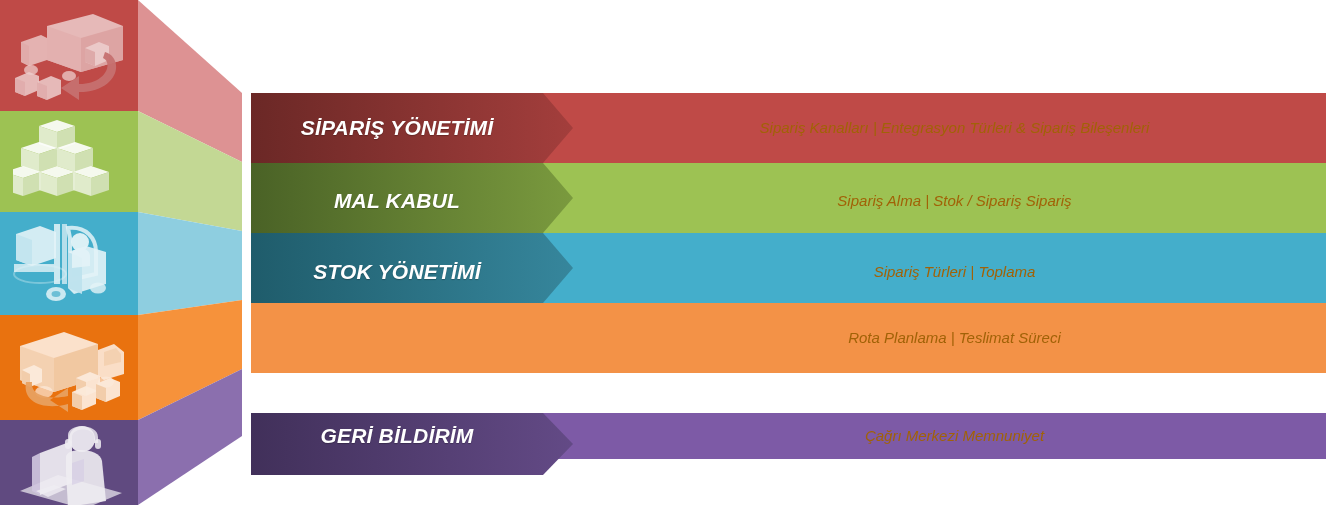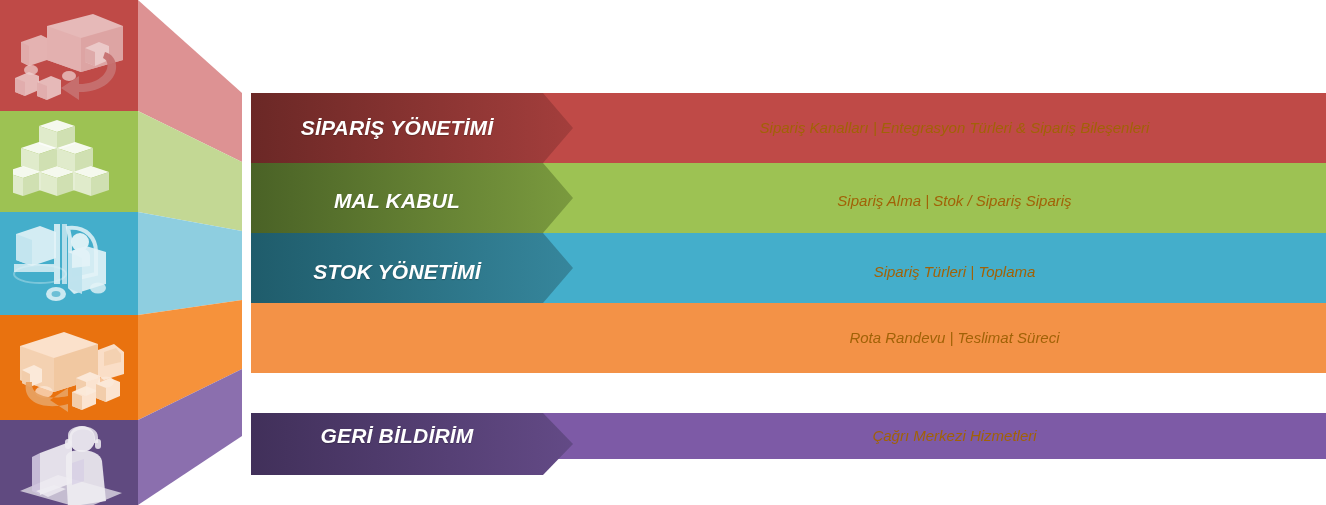--- a/index.html
+++ b/index.html
@@ -229,40 +229,40 @@
         <div>
             <span>Sipariş Türleri | Toplama</span>
           </div>
       </div>
     </div>
 
     <div class="bar" style="top:303px;height:70px;">
       <div class="bar-bg" style="background:#F39247;"></div>
       <div class="bar-desc">
         <div>
-            <span>Rota Randevu | Teslimat Süreci</span>
+            <span>Rota Planlama | Teslimat Süreci</span>
           </div>
       </div>
     </div>
 
     <div class="bar" style="top:373px;height:46px;margin-top:40px;">
       <div class="bar-bg" style="background:#7D5AA6;"></div>
       <div class="bar-label">
         <svg class="lbl-shape" viewBox="0 0 322 62" preserveAspectRatio="none">
           <defs>
             <linearGradient id="g5" x1="0" y1="0" x2="1" y2="0">
               <stop offset="0%" stop-color="#41305A"></stop>
                 <stop offset="100%" stop-color="#634A86"></stop>
             </linearGradient>
           </defs>
           <polygon points="0,0 292,0 322,31 292,62 0,62" fill="url(#g5)"></polygon>
         </svg>
         <div class="lbl-text">GERİ BİLDİRİM</div>
       </div>
       <div class="bar-desc">
         <div>
-          <span>Çağrı Merkezi Hizmetleri</span>
+          <span>Çağrı Merkezi Memnuniyet</span>
         </div>
       </div>
     </div>
 
   </div>
 </div>
 
 </body></html>

